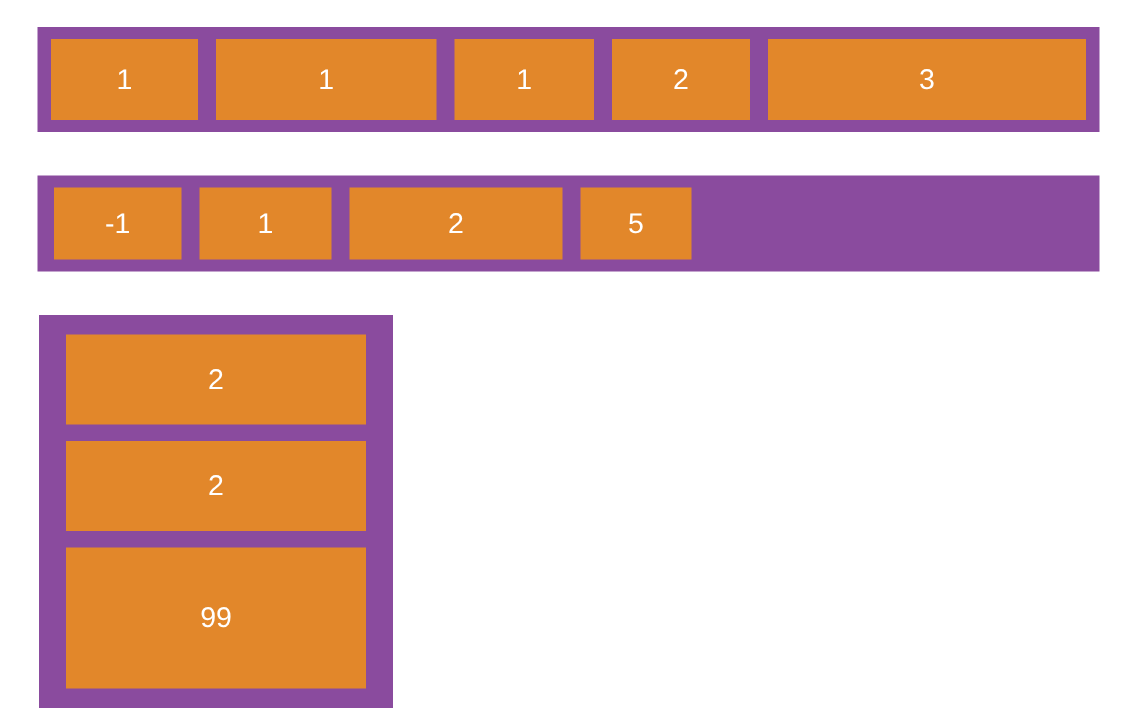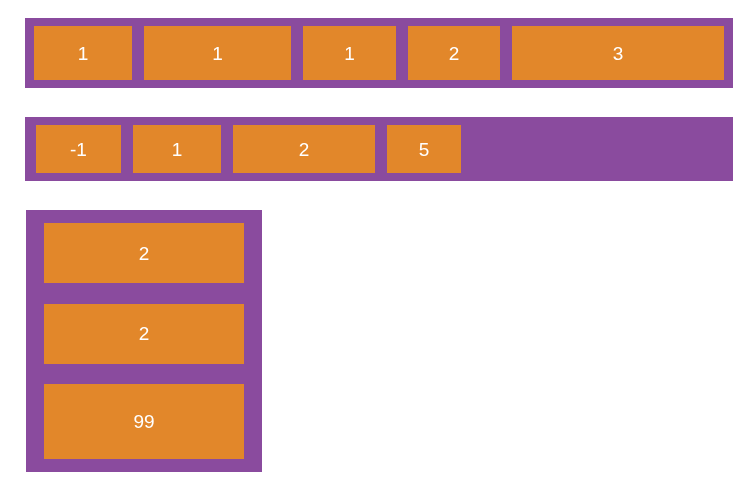--- a/index.html
+++ b/index.html
@@ -159,18 +159,18 @@
   <div class="container vertical" id="row-3" style="background: rgb(138, 75, 158);">
 
     <div class="cell" style="height: 60px; background: rgb(226, 135, 42); color: rgb(255, 255, 255);">
       <span class="cell-label">2</span>
     </div>
 
     <div class="cell" style="height: 60px; background: rgb(226, 135, 42); color: rgb(255, 255, 255);">
       <span class="cell-label">2</span>
     </div>
 
-    <div class="cell" style="height: 75px; background: rgb(226, 135, 42); color: rgb(255, 255, 255);">
+    <div class="cell" style="height: 94px; background: rgb(226, 135, 42); color: rgb(255, 255, 255);">
       <span class="cell-label">99</span>
     </div>
   </div>
 
 </div>
 
 </body></html>

